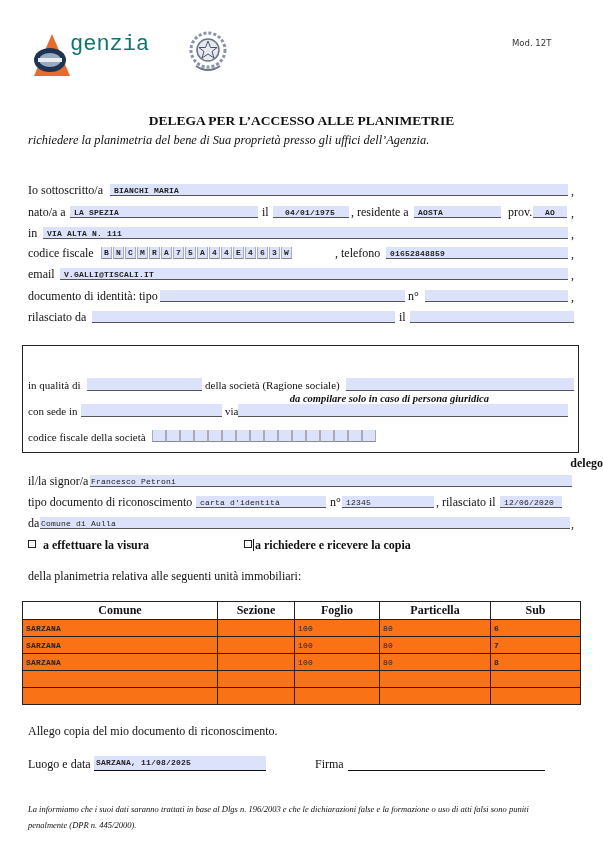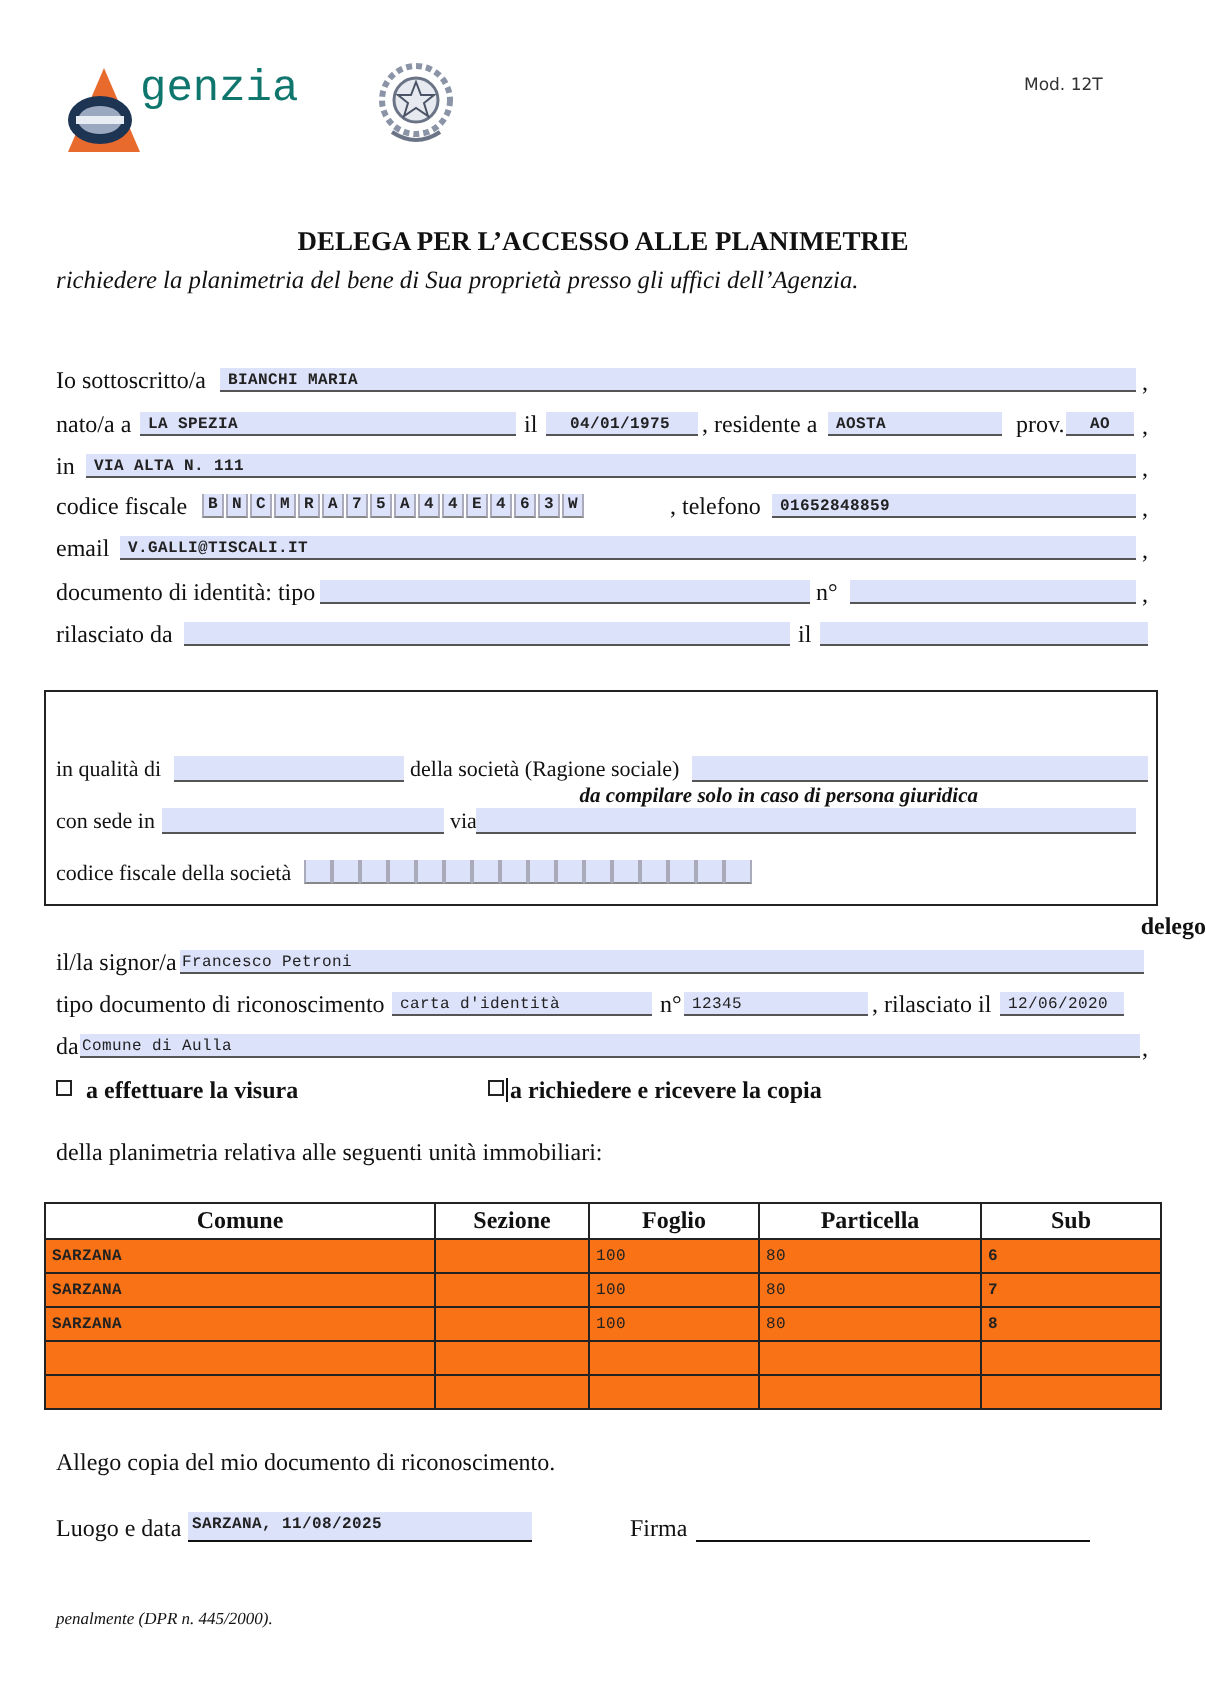--- a/index.html
+++ b/index.html
@@ -221,14 +221,15 @@
 </table>
 
 <div class="abs" style="left:28px; top:724px; font-size:12px;">Allego copia del mio documento di riconoscimento.</div>
 
 <span class="lbl" style="left:28px; top:757px;">Luogo e data</span>
 <div class="field mono" style="left:94px; top:756px; width:172px; height:15px; line-height:14px; padding-left:2px; border-bottom:1.5px solid #111;">SARZANA, 11/08/2025</div>
 <span class="lbl" style="left:315px; top:757px;">Firma</span>
 <div class="abs" style="left:348px; top:770px; width:197px; height:0; border-bottom:1.5px solid #111;"></div>
 
 <div class="abs" style="left:28px; top:801px; font-style:italic; font-size:8.5px; line-height:16px; width:570px;">
+  <div>La informiamo che i suoi dati saranno trattati in base al Dlgs n. 196/2003 e che le dichiarazioni false e la formazione o uso di atti falsi sono puniti</div>
   <div>penalmente (DPR n. 445/2000).</div>
 </div>
 
 </body></html>

